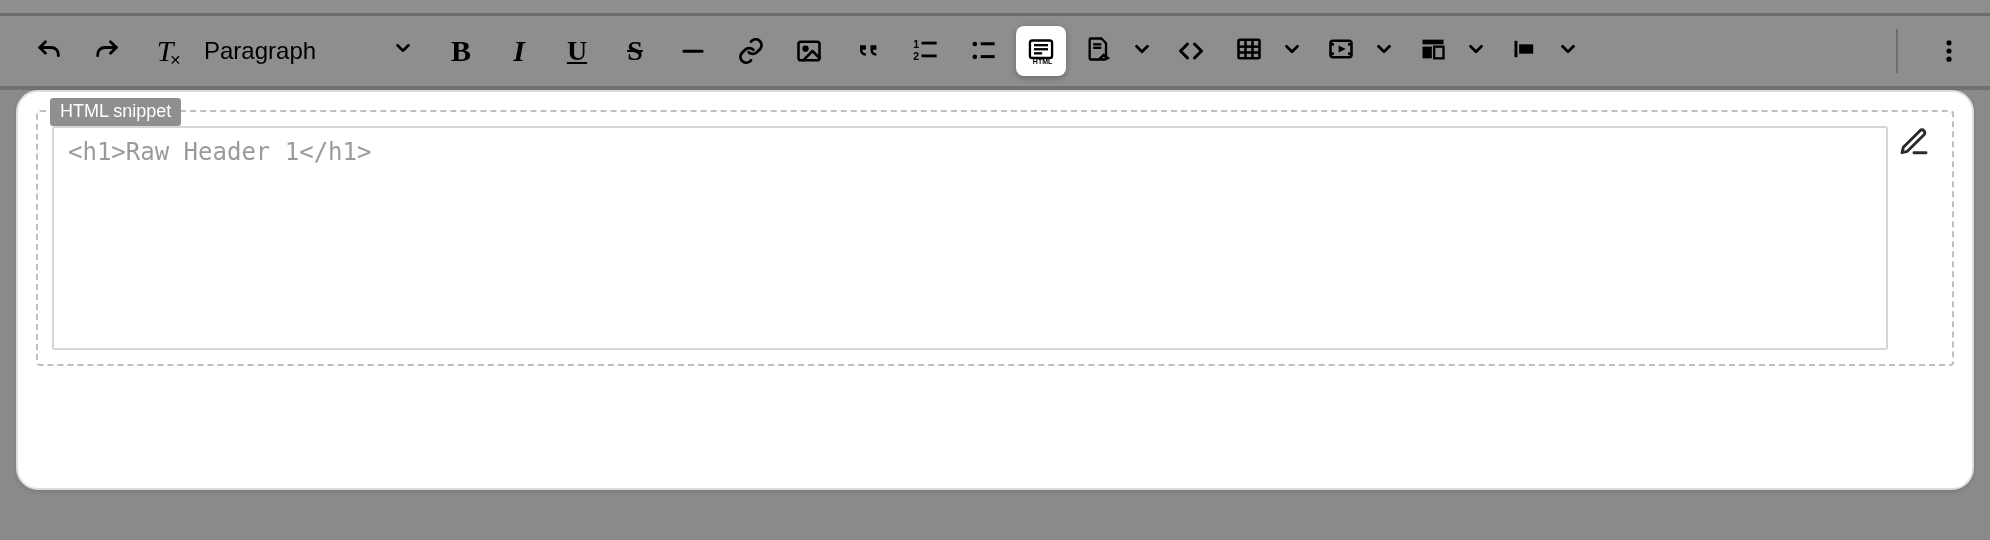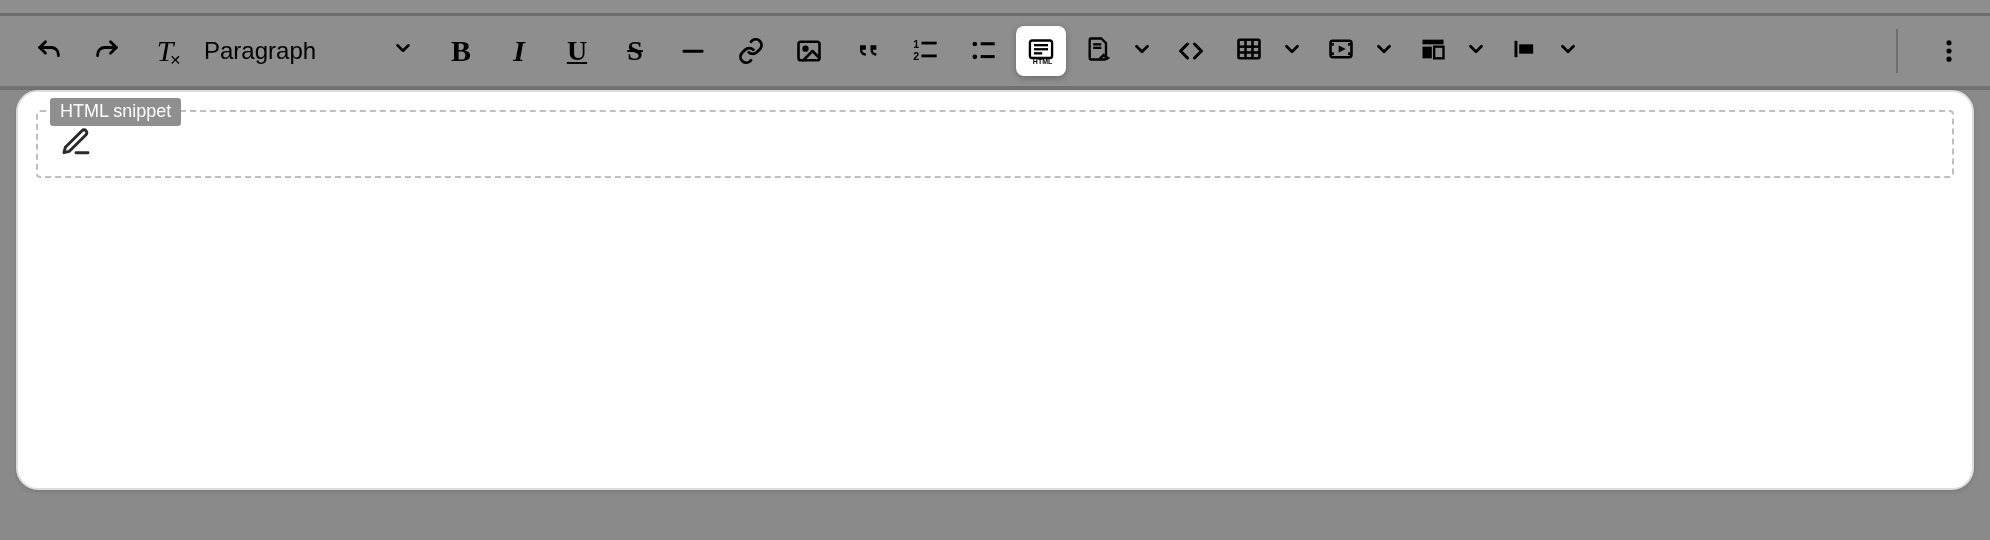--- a/index.html
+++ b/index.html
@@ -417,20 +417,21 @@
 
   </div>
 
   <div class="stage">
     <div class="panel">
 
 
       <div class="snippet-outer">
         <div class="chip">HTML snippet</div>
 
+        <div class="codebox">&lt;h1&gt;Raw Header 1&lt;/h1&gt;</div>
 
         <div class="edit-col">
           <span>
             <svg viewBox="0 0 24 24" fill="none" stroke="#2b2b2b" stroke-width="2.2" stroke-linecap="round" stroke-linejoin="round">
               <path d="M12 20h9"></path>
               <path d="M16.5 3.5a2.1 2.1 0 0 1 3 3L7 19l-4 1 1-4 12.5-12.5z"></path>
             </svg>
           </span>
         </div>
       </div>

